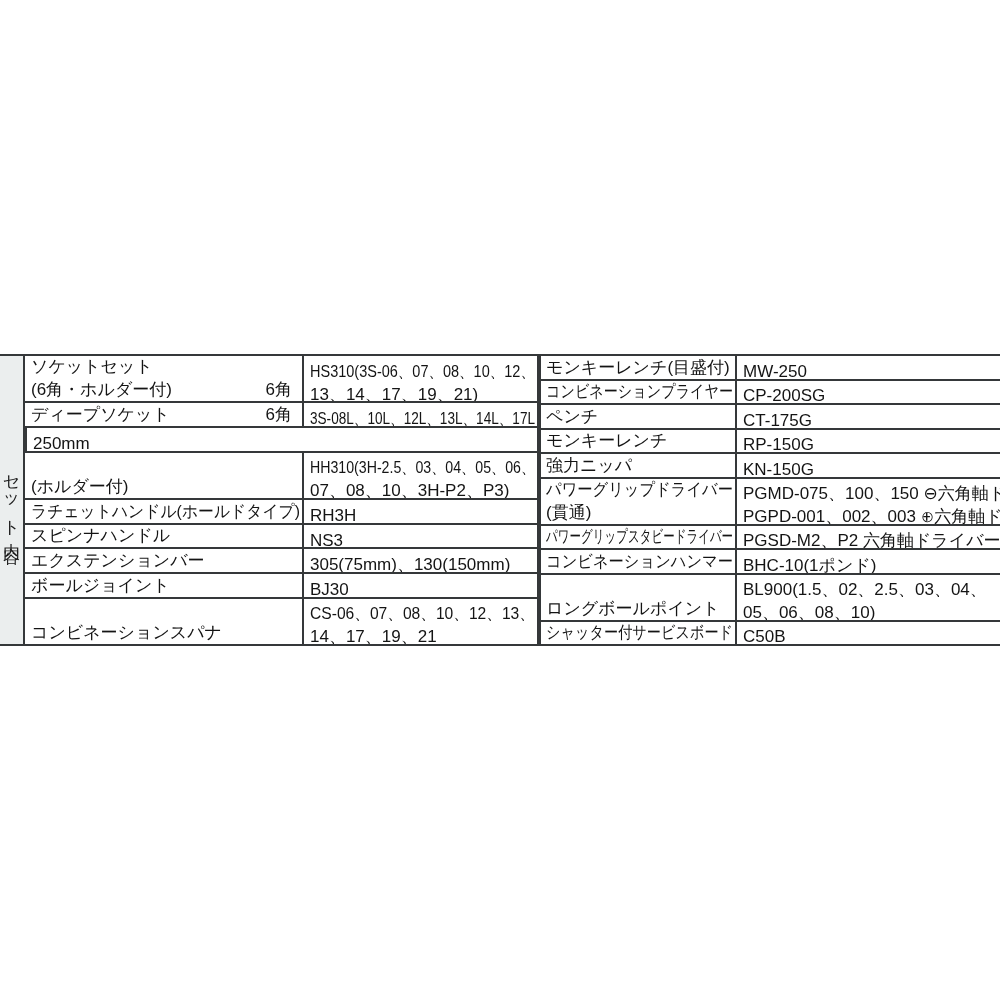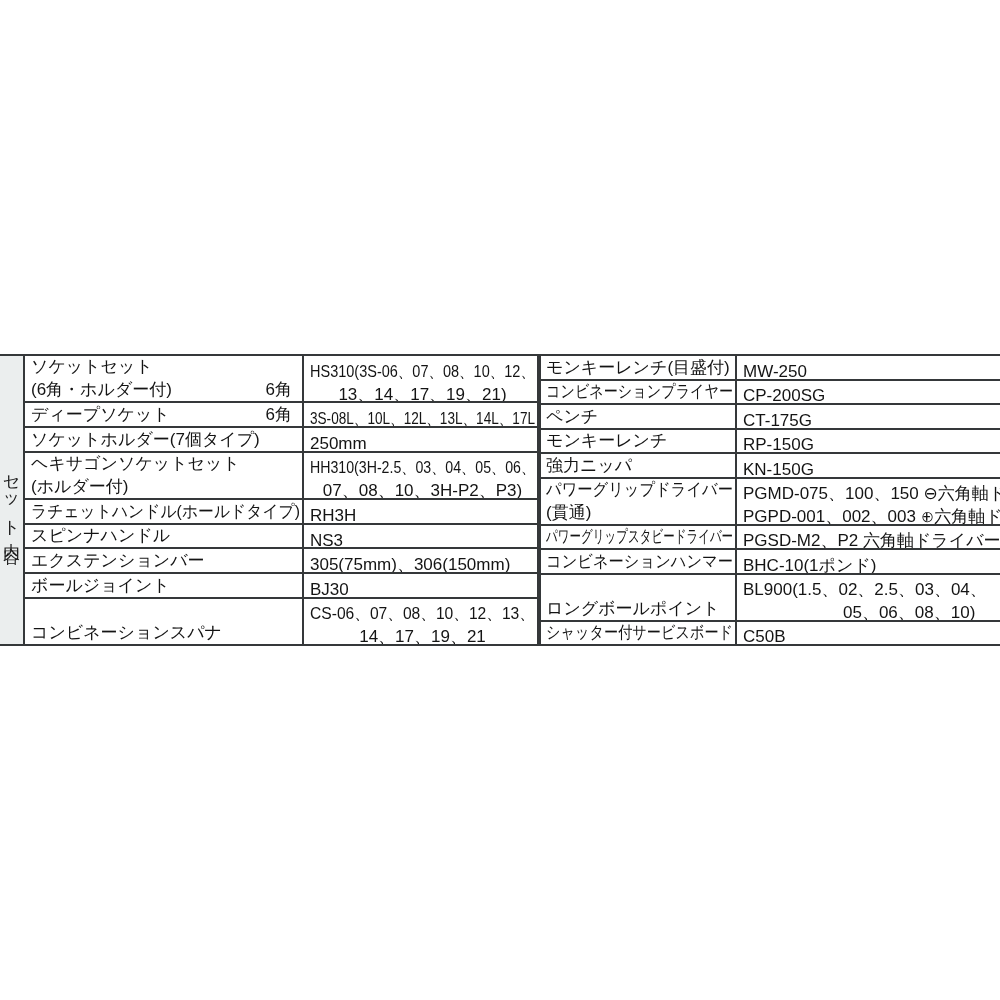--- a/index.html
+++ b/index.html
@@ -33,21 +33,21 @@
   .trow{display:flex;flex:1 1 0;min-height:0;align-items:stretch;}
   .trow + .trow{border-top:2px solid var(--border);}
   .trow.tall{flex:2 1 0;}
   .cell{display:flex;flex-direction:column;justify-content:center;min-width:0;overflow:hidden;}
   .name-cell{flex-direction:row;align-items:flex-end;}
   .table.left  .name-cell{width:277px;padding:0 2px 0 6px;}
   .table.right .name-cell{width:194px;padding:0 2px 0 5px;}
   .value-cell{flex:1;border-left:2px solid var(--border);padding:8px 2px 0 6px;text-decoration:underline;}
   .nlines{flex:1;display:flex;flex-direction:column;justify-content:center;min-width:0;}
   .line{width:100%;line-height:23px;font-size:17px;white-space:nowrap;}
-  .line.cont{text-align:center;}
+  .line.cont{text-align:left;}
   .fitline{display:inline-block;white-space:nowrap;transform-origin:0 50%;}
   .cont .fitline{transform-origin:50% 50%;}
   .badge{flex:0 0 auto;padding-right:8px;font-size:17px;line-height:23px;margin-top:9px;}
 </style>
 </head>
 <body>
 
 <div class="canvas">
   <div class="spec-block">
     <div class="label-col">
@@ -72,33 +72,27 @@
             <div class="nlines">
               <div class="line"><span class="fitline">ディープソケット</span></div>
             </div>
             <div class="badge"><span>6角</span></div>
           </div>
           <div class="cell value-cell">
             <div class="line"><span class="fitline" style="transform: scaleX(0.799);">3S-08L、10L、12L、13L、14L、17L</span></div>
           </div>
         </div>
         <div class="trow">
-          <div class="cell name-cell">
-            <div class="nlines">
-              <div class="line"><span class="fitline">ソケットホルダー(7個タイプ)</span></div>
-            </div>
-          </div>
           <div class="cell value-cell">
             <div class="line"><span class="fitline">250mm</span></div>
           </div>
         </div>
         <div class="trow tall">
           <div class="cell name-cell">
             <div class="nlines">
-              <div class="line"><span class="fitline">ヘキサゴンソケットセット</span></div>
               <div class="line"><span class="fitline">(ホルダー付)</span></div>
             </div>
           </div>
           <div class="cell value-cell">
             <div class="line"><span class="fitline" style="transform: scaleX(0.833);">HH310(3H-2.5、03、04、05、06、</span></div>
             <div class="line cont"><span class="fitline">07、08、10、3H-P2、P3)</span></div>
           </div>
         </div>
         <div class="trow">
           <div class="cell name-cell">
@@ -120,21 +114,21 @@
             <div class="line"><span class="fitline">NS3</span></div>
           </div>
         </div>
         <div class="trow">
           <div class="cell name-cell">
             <div class="nlines">
               <div class="line"><span class="fitline">エクステンションバー</span></div>
             </div>
           </div>
           <div class="cell value-cell">
-            <div class="line"><span class="fitline">305(75mm)、306(150mm)</span></div>
+            <div class="line"><span class="fitline">305(75mm)、130(150mm)</span></div>
           </div>
         </div>
         <div class="trow">
           <div class="cell name-cell">
             <div class="nlines">
               <div class="line"><span class="fitline">ボールジョイント</span></div>
             </div>
           </div>
           <div class="cell value-cell">
             <div class="line"><span class="fitline">BJ30</span></div>

